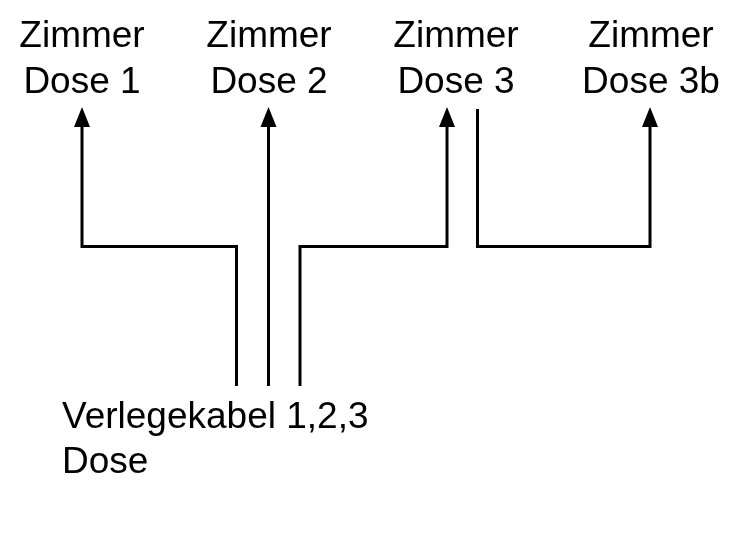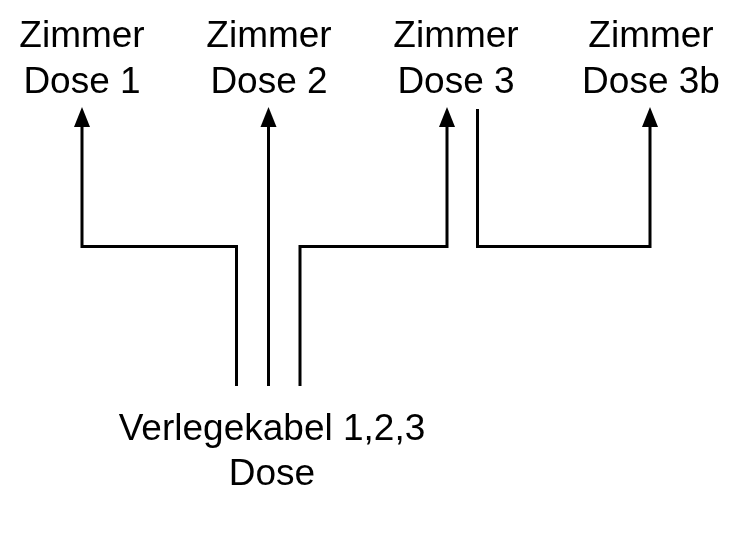--- a/index.html
+++ b/index.html
@@ -27,22 +27,21 @@
     top: 12px;
     text-align: center;
     font-size: 37px;
     line-height: 46px;
     white-space: nowrap;
   }
   .source-label {
     position: absolute;
     width: 420px;
     left: 62px;
-    top: 405px;
-    text-align: center;
+    top: 393px;
     font-size: 37px;
     line-height: 45px;
     white-space: nowrap;
   }
 </style>
 </head>
 <body>
 
 <div id="stage">
 

